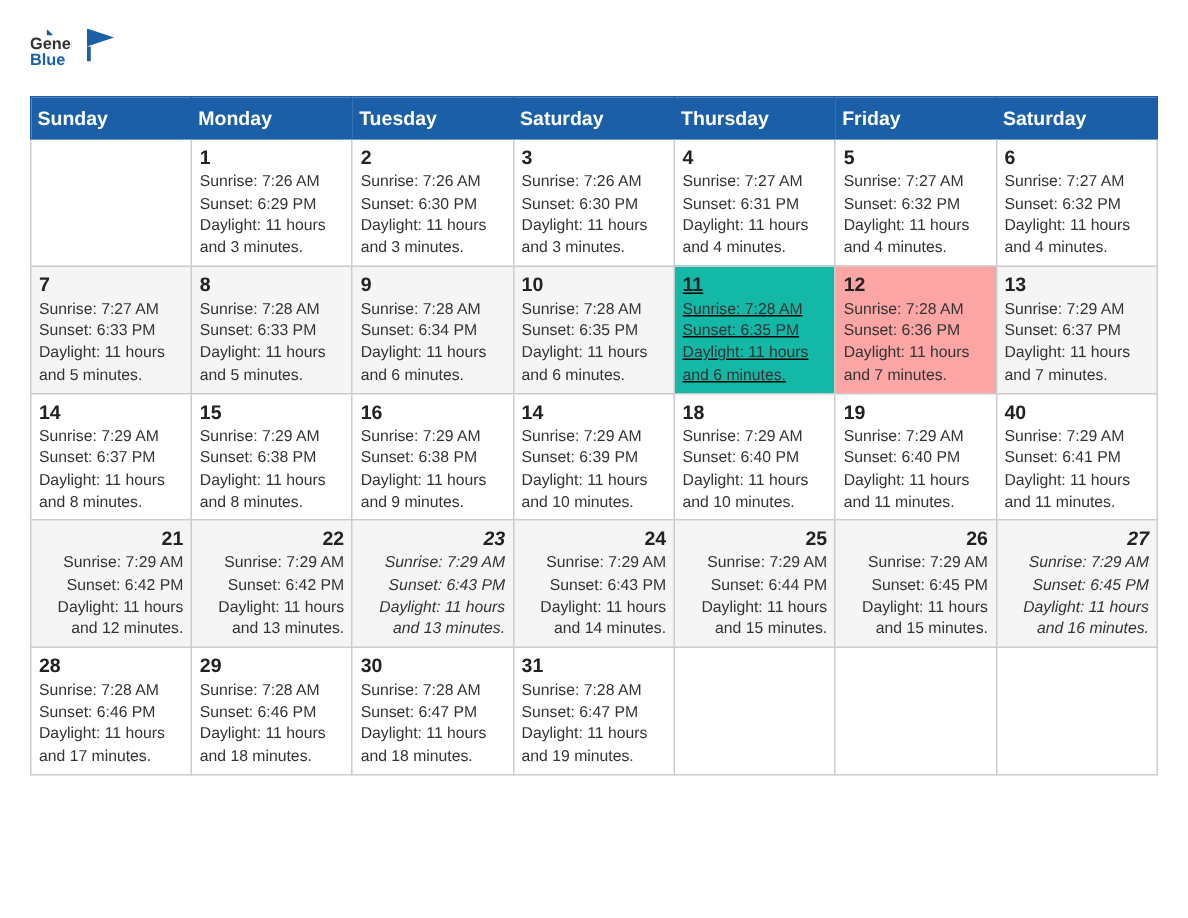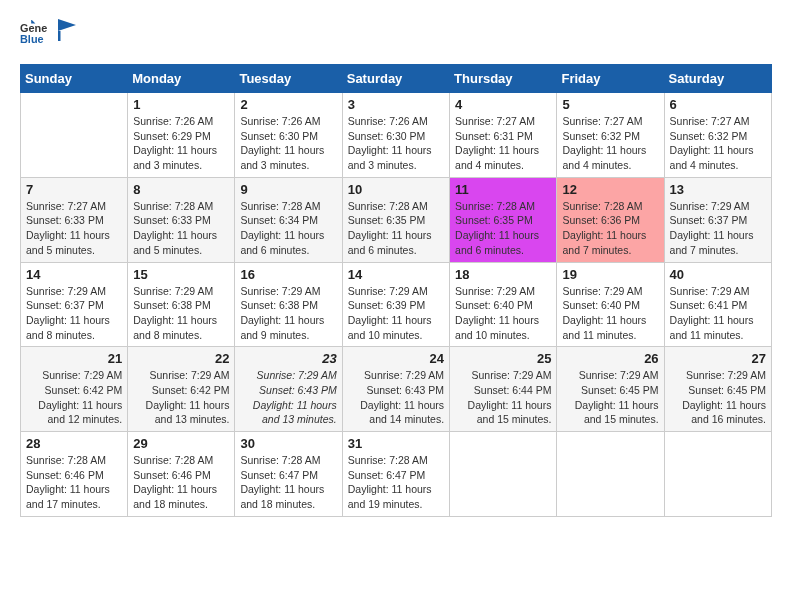--- a/index.html
+++ b/index.html
@@ -184,21 +184,21 @@
 Daylight: 11 hours
 and 6 minutes.</div>
         </td>
         <td style="background: rgb(245, 245, 245);">
           <span class="day-number">10</span>
           <div class="day-info" style="white-space: pre-line;">Sunrise: 7:28 AM
 Sunset: 6:35 PM
 Daylight: 11 hours
 and 6 minutes.</div>
         </td>
-        <td style="background: #d946ef;">
+        <td style="background: #14b8a6; text-decoration: underline;">
           <span class="day-number">11</span>
           <div class="day-info" style="white-space: pre-line;">Sunrise: 7:28 AM
 Sunset: 6:35 PM
 Daylight: 11 hours
 and 6 minutes.</div>
         </td>
         <td style="background: #fca5a5;">
           <span class="day-number">12</span>
           <div class="day-info" style="white-space: pre-line;">Sunrise: 7:28 AM
 Sunset: 6:36 PM
@@ -300,21 +300,21 @@
 Daylight: 11 hours
 and 15 minutes.</div>
         </td>
         <td style="background: rgb(245, 245, 245);">
           <span class="day-number">26</span>
           <div class="day-info" style="white-space: pre-line;">Sunrise: 7:29 AM
 Sunset: 6:45 PM
 Daylight: 11 hours
 and 15 minutes.</div>
         </td>
-        <td style="background: rgb(245, 245, 245);">
+        <td style="background: rgb(245, 245, 245); font-style: italic;">
           <span class="day-number">27</span>
           <div class="day-info" style="white-space: pre-line;">Sunrise: 7:29 AM
 Sunset: 6:45 PM
 Daylight: 11 hours
 and 16 minutes.</div>
         </td>
       </tr>
       <tr>
         <td>
           <span class="day-number">28</span>

